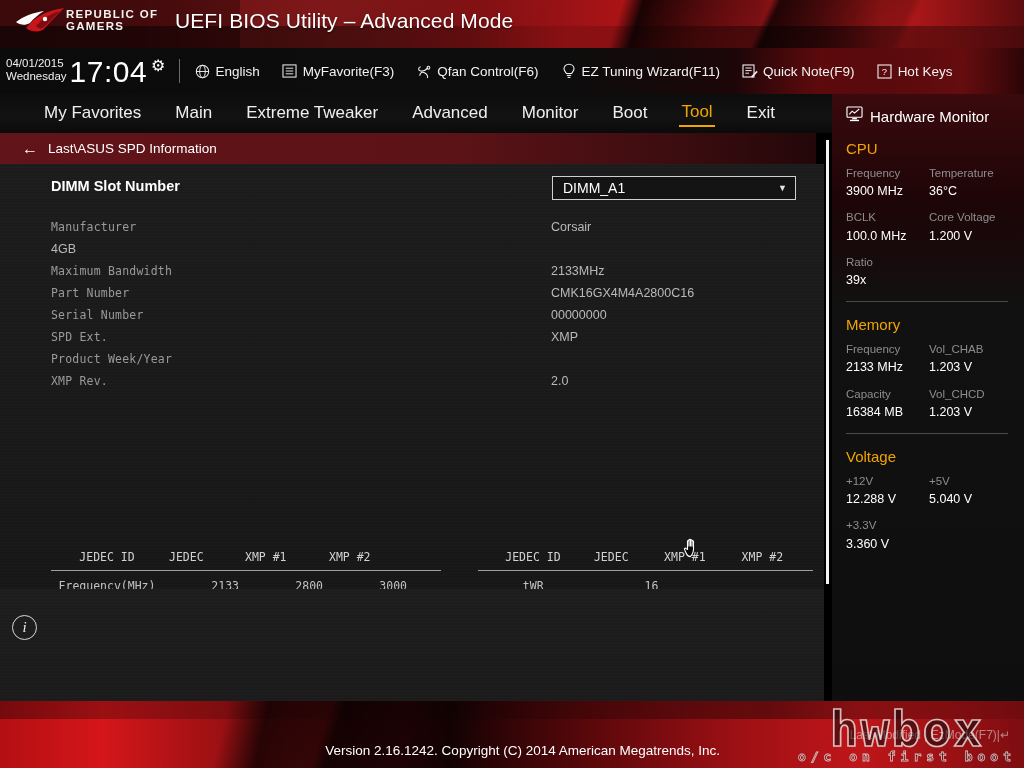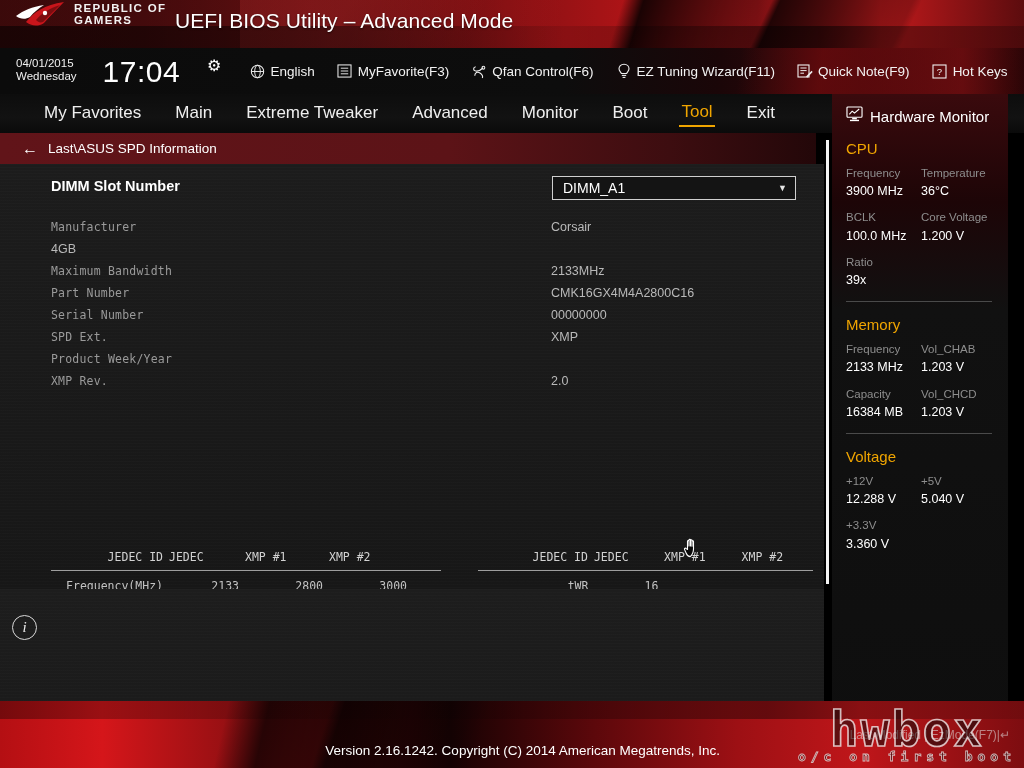--- a/index.html
+++ b/index.html
@@ -27,41 +27,41 @@
   }
   .top-banner .facet2 {
     position:absolute; left:240px; top:0; width:520px; height:48px;
     background:linear-gradient(112deg, rgba(255,60,60,.18) 20%, rgba(0,0,0,0) 46%);
   }
   .top-banner .facet3 {
     position:absolute; left:0; top:26px; width:1024px; height:22px;
     background:linear-gradient(90deg, rgba(0,0,0,.55) 0%, rgba(0,0,0,.45) 30%, rgba(0,0,0,.1) 55%, rgba(0,0,0,.5) 80%, rgba(0,0,0,.2) 100%);
   }
 
-  .rog-logo { position:absolute; left:14px; top:0; display:flex; align-items:center; gap:8px; z-index:4; }
+  .rog-logo { position:absolute; left:14px; top:6px; display:flex; align-items:center; z-index:4; }
   .rog-eye { width:52px; height:30px; position:relative; }
   .rog-text { line-height:1.02; }
   .rog-text span {
     display:block; font-size:11.5px; font-weight:bold; letter-spacing:1.3px; color:#f2f2f2;
   }
   .app-title {
     position:absolute; left:175px; top:9px; z-index:4;
     font-size:21px; font-weight:400; color:#ffffff; letter-spacing:.1px;
     text-shadow:0 1px 2px rgba(0,0,0,.6);
   }
 
   
   .toolbar {
     position:absolute; left:0; top:48px; width:1024px; height:46px;
     background:
       linear-gradient(97deg, rgba(0,0,0,0) 72%, rgba(130,12,14,.55) 80%, rgba(40,4,5,.2) 100%),
       linear-gradient(90deg, #0b0b0b 0%, #0d0d0d 55%, #1a0608 70%, #3a080b 84%, #6a0e11 94%, #2b0507 100%);
     display:flex; align-items:center;
   }
-  .clock-block { margin-left:16px; display:flex; align-items:flex-end; gap:26px; }
+  .clock-block { margin-left:6px; display:flex; align-items:flex-end; gap:3px; }
   .date-col { line-height:1.15; padding-bottom:3px; }
   .date-col div { font-size:11.5px; color:#f0f0f0; }
   .bigclock { font-size:30px; font-weight:400; color:#ffffff; line-height:.95; letter-spacing:.5px; }
   .gear-ic { font-size:16px; color:#fff; margin-left:1px; padding-bottom:11px; }
   .tb-sep { width:1px; height:24px; background:#6a6a6a; margin:0 14px; }
   .tb-item { display:flex; align-items:center; gap:5px; font-size:13.5px; color:#f2f2f2; margin-right:22px; cursor:pointer; white-space:nowrap; }
   .tb-item .ic { width:16px; height:16px; display:inline-flex; align-items:center; justify-content:center; flex:0 0 auto; }
 
   
   .menubar {
@@ -113,21 +113,21 @@
   }
   .info-row .v { font-size:12.5px; color:#b9b9b9; }
 
   
   .tbl { position:absolute; top:382px; }
   .tbl.left { left:51px; width:390px; }
   .tbl.right { left:478px; width:335px; }
   .thead { display:flex; height:22px; align-items:center; font-family:"DejaVu Sans Mono", monospace; font-size:11.5px; color:#d2d2d2; }
   .hr { height:1px; background:#9e9e9e; margin:2px 0 4px; }
   .trow { display:flex; height:22px; align-items:center; font-family:"DejaVu Sans Mono", monospace; font-size:11.5px; color:#c2c2c2; }
-  .c0 { width:112px; text-align:right; }
+  .c0 { width:112px; text-align:center; }
   .c1 { width:76px; text-align:right; }
   .c2 { width:84px; text-align:right; }
   .c3 { width:84px; text-align:right; }
   .thead .c1,.thead .c2,.thead .c3 { text-align:left; padding-left:6px; }
   .tbl.right .c0 { width:120px; }
 
   .cursor-hand { position:absolute; left:682px; top:536px; width:20px; height:24px; z-index:9; pointer-events:none; }
 
   
   .lower {
@@ -168,21 +168,21 @@
     color:rgba(10,10,10,.55); -webkit-text-stroke:1.6px rgba(245,245,245,.82);
     line-height:.92;
   }
   .wm-sub {
     font-family:"DejaVu Sans Mono", monospace; font-size:13px; font-weight:bold; letter-spacing:5px;
     color:rgba(10,10,10,.5); -webkit-text-stroke:.9px rgba(240,240,240,.8); margin-top:-2px;
   }
 
   
   .hwmon {
-    position:absolute; left:832px; top:94px; width:176px; height:674px;
+    position:absolute; left:832px; top:94px; width:192px; height:674px;
     background:linear-gradient(180deg,#3a0a0d 0%, #1d0507 16%, #111111 32%, #0e0e0e 100%);
   }
   .hw-head { display:flex; align-items:center; gap:7px; padding:12px 0 0 14px; }
   .hw-head .t { font-size:15px; color:#ffffff; }
   .hw-sec {
     font-size:15px; color:#f0a500; padding:14px 0 8px 14px; font-weight:400;
   }
   .hw-grid { padding:0 12px 0 14px; }
   .hw-pair { display:flex; margin-bottom:9px; }
   .hw-cell { width:84px; }

